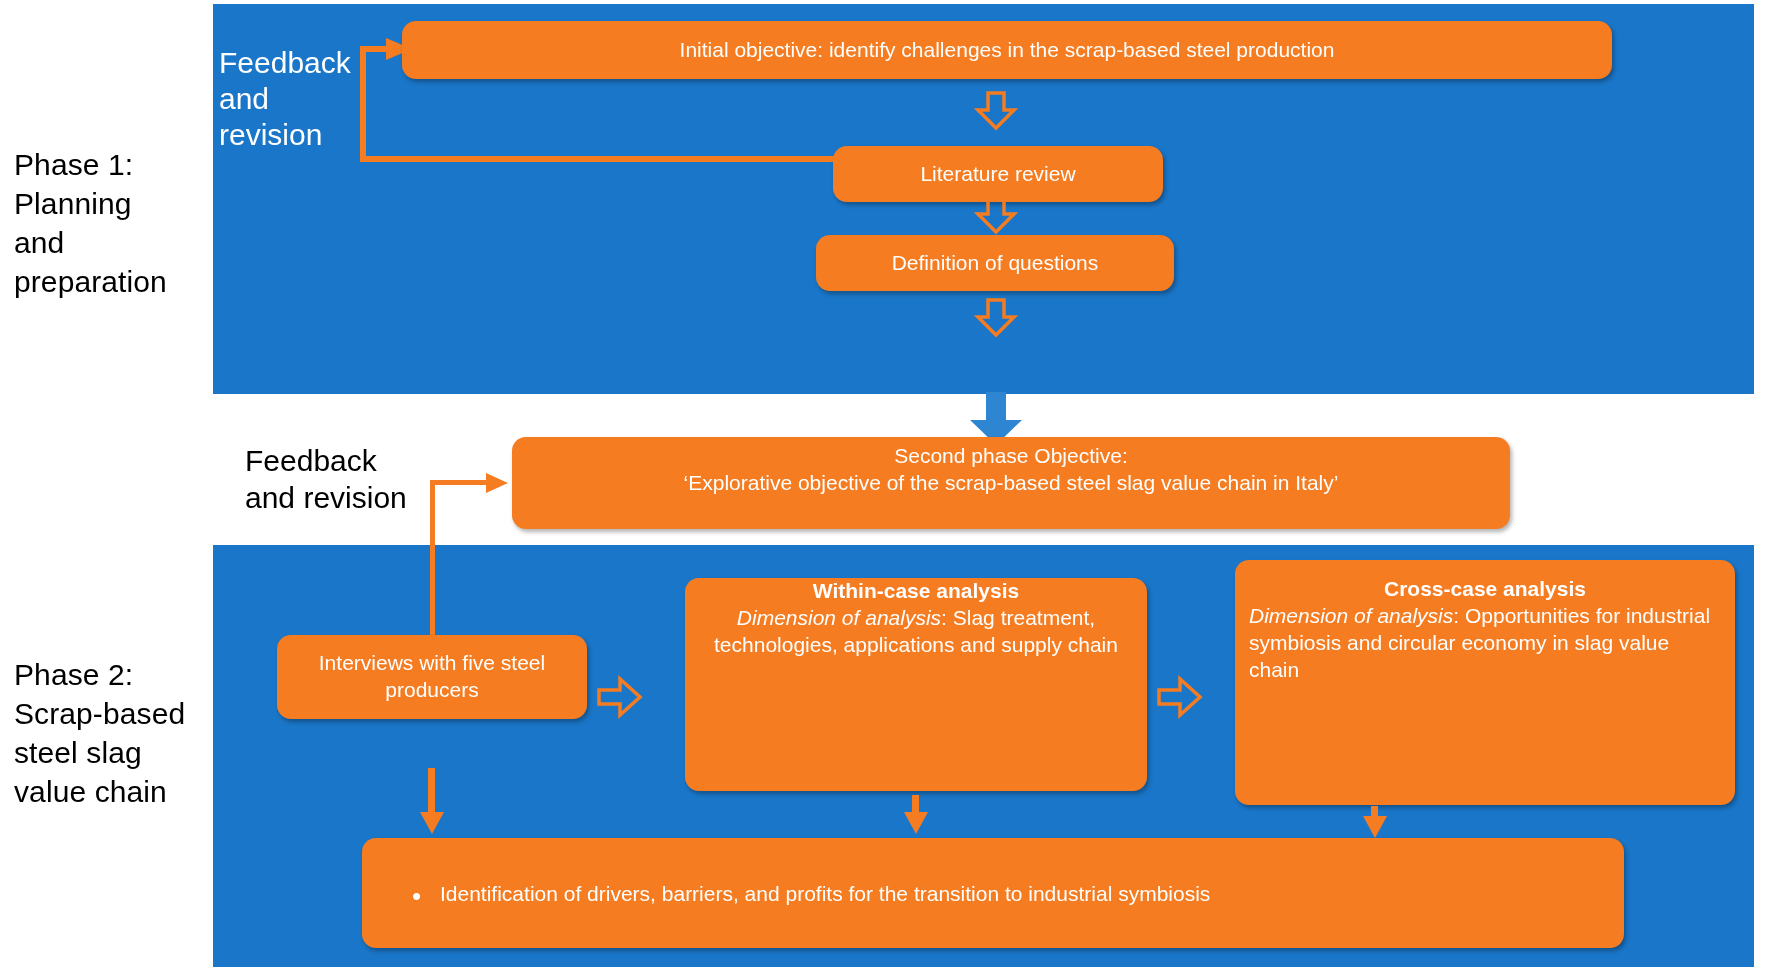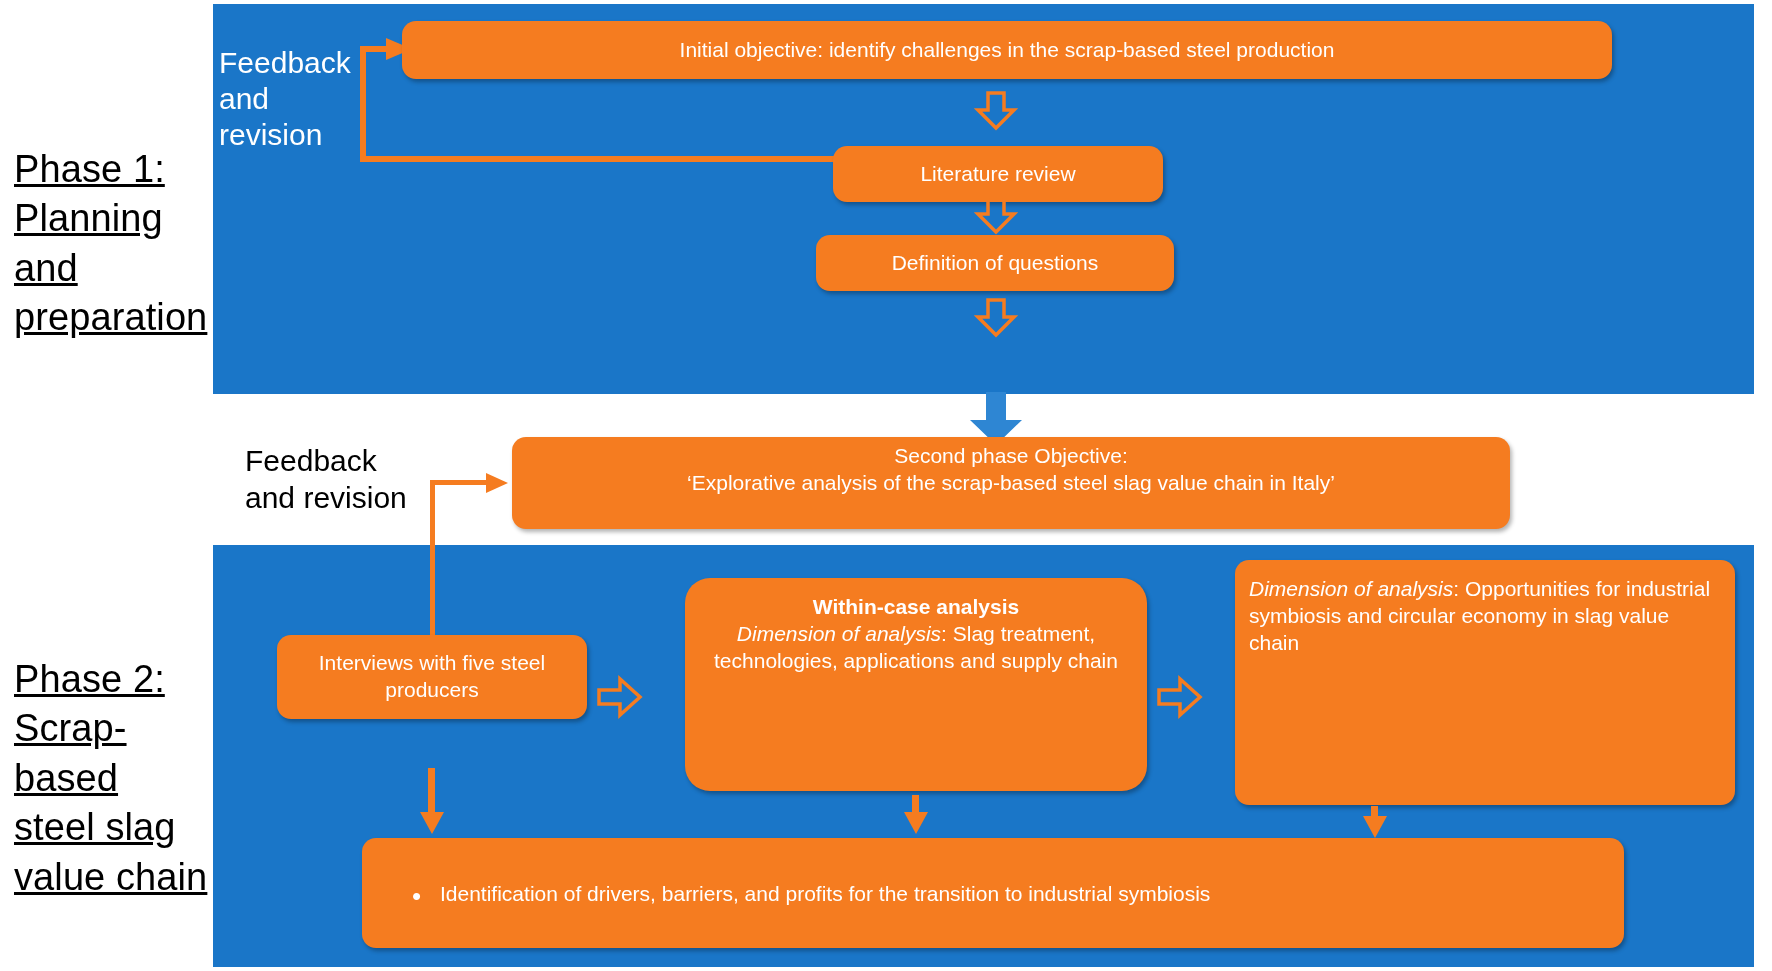--- a/index.html
+++ b/index.html
@@ -21,25 +21,24 @@
   
   .panel {
     position: absolute;
     background: #1A76C8;
   }
 
   
   .phase-label {
     position: absolute;
     color: #000000;
-    font-size: 38px;
+    font-size: 30px;
     line-height: 1.30;
     letter-spacing: 0.1px;
     white-space: pre-line;
-    text-decoration: underline;
   }
 
   
   .obox {
     position: absolute;
     background: #F57C20;
     border-radius: 14px;
     color: #ffffff;
     display: flex;
     align-items: center;
@@ -144,21 +143,21 @@
   </svg>
 
 
   <svg class="arrow" style="left:968px; top:392px; width:56px; height:54px;" viewBox="0 0 56 54">
     <polygon points="18,0 38,0 38,28 54,28 28,53 2,28 18,28" fill="#2E86D3"></polygon>
   </svg>
 
   <div class="obox tall" style="left:504px; top:437px; width:998px; height:92px;margin-left:8px;">
     <div class="inner">
       <span>Second phase Objective:</span><br>
-      <span>‘Explorative analysis of the scrap-based steel slag value chain in Italy’</span>
+      <span>‘Explorative objective of the scrap-based steel slag value chain in Italy’</span>
     </div>
   </div>
 
   <div class="fb-black" style="left:245px; top:443px; width:230px;">Feedback
 and revision</div>
 
   <div class="seg" style="left:430px; top:480px; width:62px; height:5px;"></div>
   <svg class="arrow" style="left:486px; top:470px; width:26px; height:26px;" viewBox="0 0 26 26">
     <polygon points="0,3 0,23 22,13" fill="#F57C20"></polygon>
   </svg>
@@ -172,35 +171,36 @@
 value chain</div>
 
   <div class="seg" style="left:430px; top:545px; width:5px; height:100px;"></div>
 
   <div class="obox" style="left:277px; top:635px; width:310px; height:84px;">Interviews with five steel producers</div>
 
   <svg class="arrow" style="left:598px; top:676px; width:44px; height:42px;" viewBox="0 0 44 42">
     <polygon points="1,14 22,14 22,3 42,21 22,39 22,28 1,28" fill="none" stroke="#F57C20" stroke-width="3.5"></polygon>
   </svg>
 
-  <div class="obox tall" style="left:685px; top:578px; width:462px; height:213px; padding-top:16px;border-radius:25px;">
+  <div class="obox tall" style="left:685px; top:578px; width:462px; height:213px; padding-top:0;">
     <div class="inner">
       <span class="ttl">Within-case analysis</span>
       <span style="display:block; text-align:center;">
         <span class="it">Dimension of analysis</span><span>: Slag treatment, technologies, applications and supply chain</span>
       </span>
     </div>
   </div>
 
   <svg class="arrow" style="left:1158px; top:676px; width:44px; height:42px;" viewBox="0 0 44 42">
     <polygon points="1,14 22,14 22,3 42,21 22,39 22,28 1,28" fill="none" stroke="#F57C20" stroke-width="3.5"></polygon>
   </svg>
 
   <div class="obox tall" style="left:1235px; top:560px; width:500px; height:245px; padding-top:16px;">
     <div class="inner">
+      <span class="ttl">Cross-case analysis</span>
       <span style="display:block; text-align:left;">
         <span class="it">Dimension of analysis</span><span>: Opportunities for industrial symbiosis and circular economy in slag value chain</span>
       </span>
     </div>
   </div>
 
   <div class="seg" style="left:428px; top:768px; width:7px; height:52px;"></div>
   <svg class="arrow" style="left:418px; top:812px; width:28px; height:28px;" viewBox="0 0 28 28">
     <polygon points="2,0 26,0 14,22" fill="#F57C20"></polygon>
   </svg>

